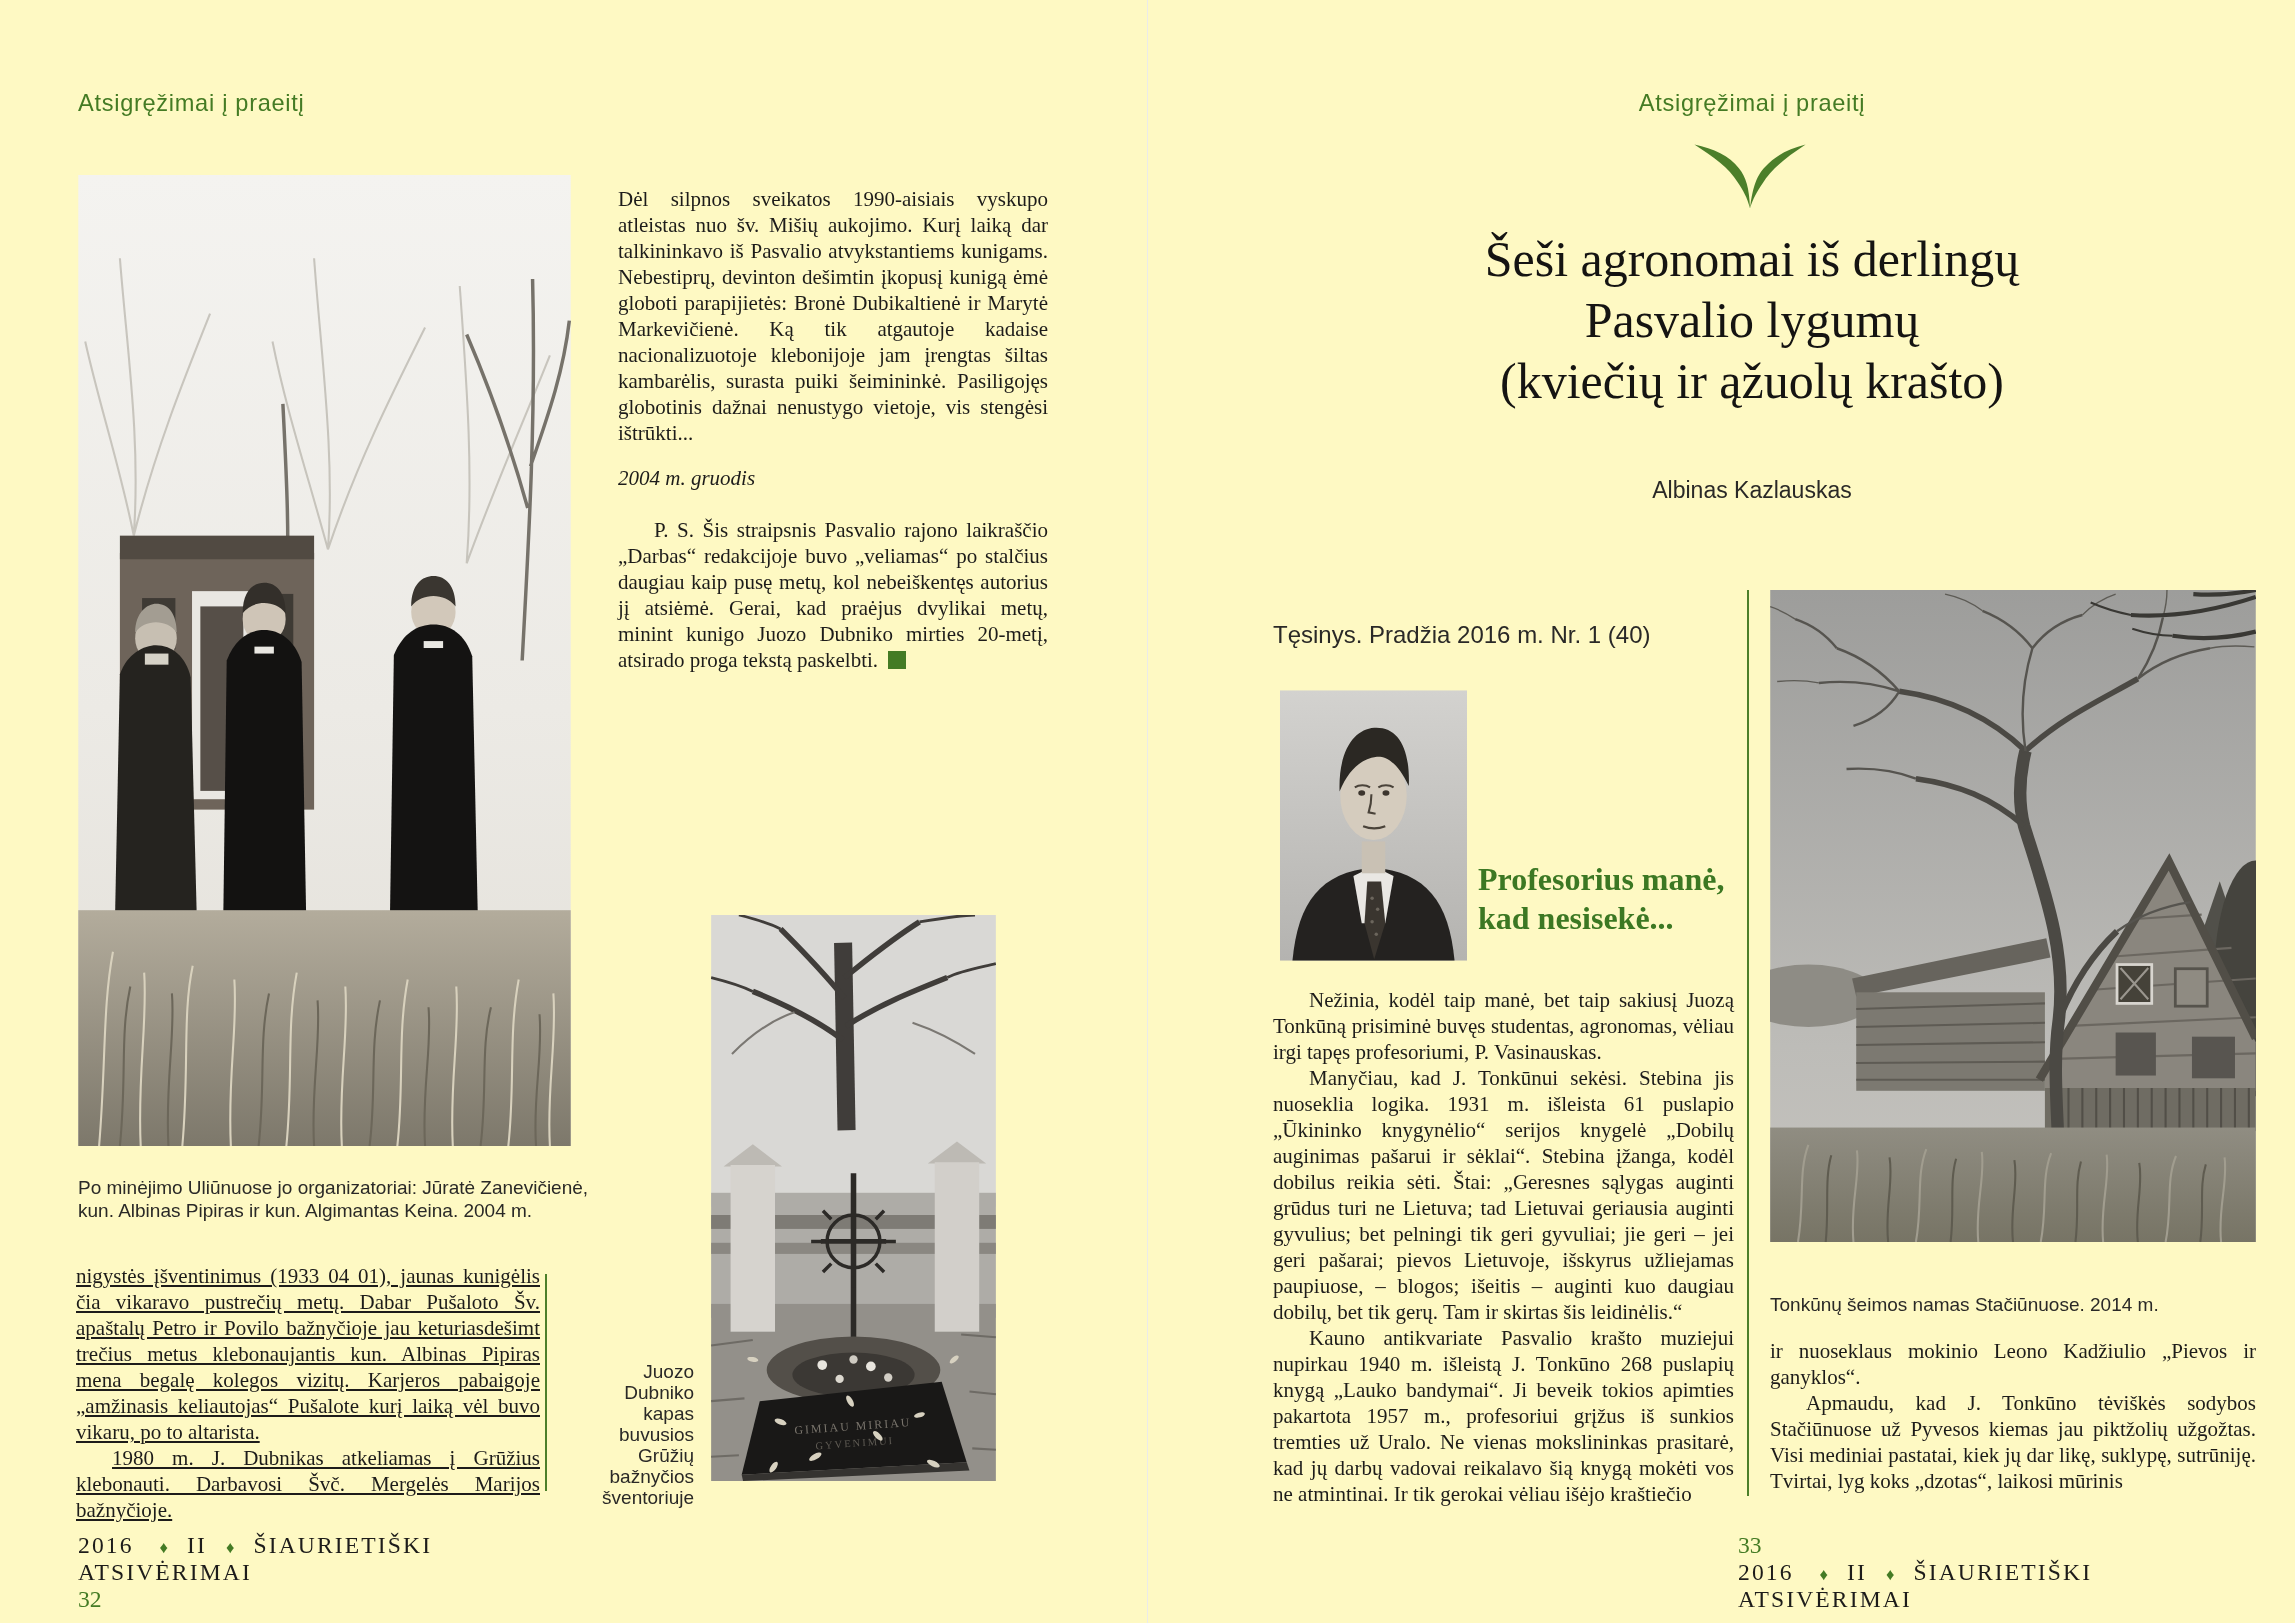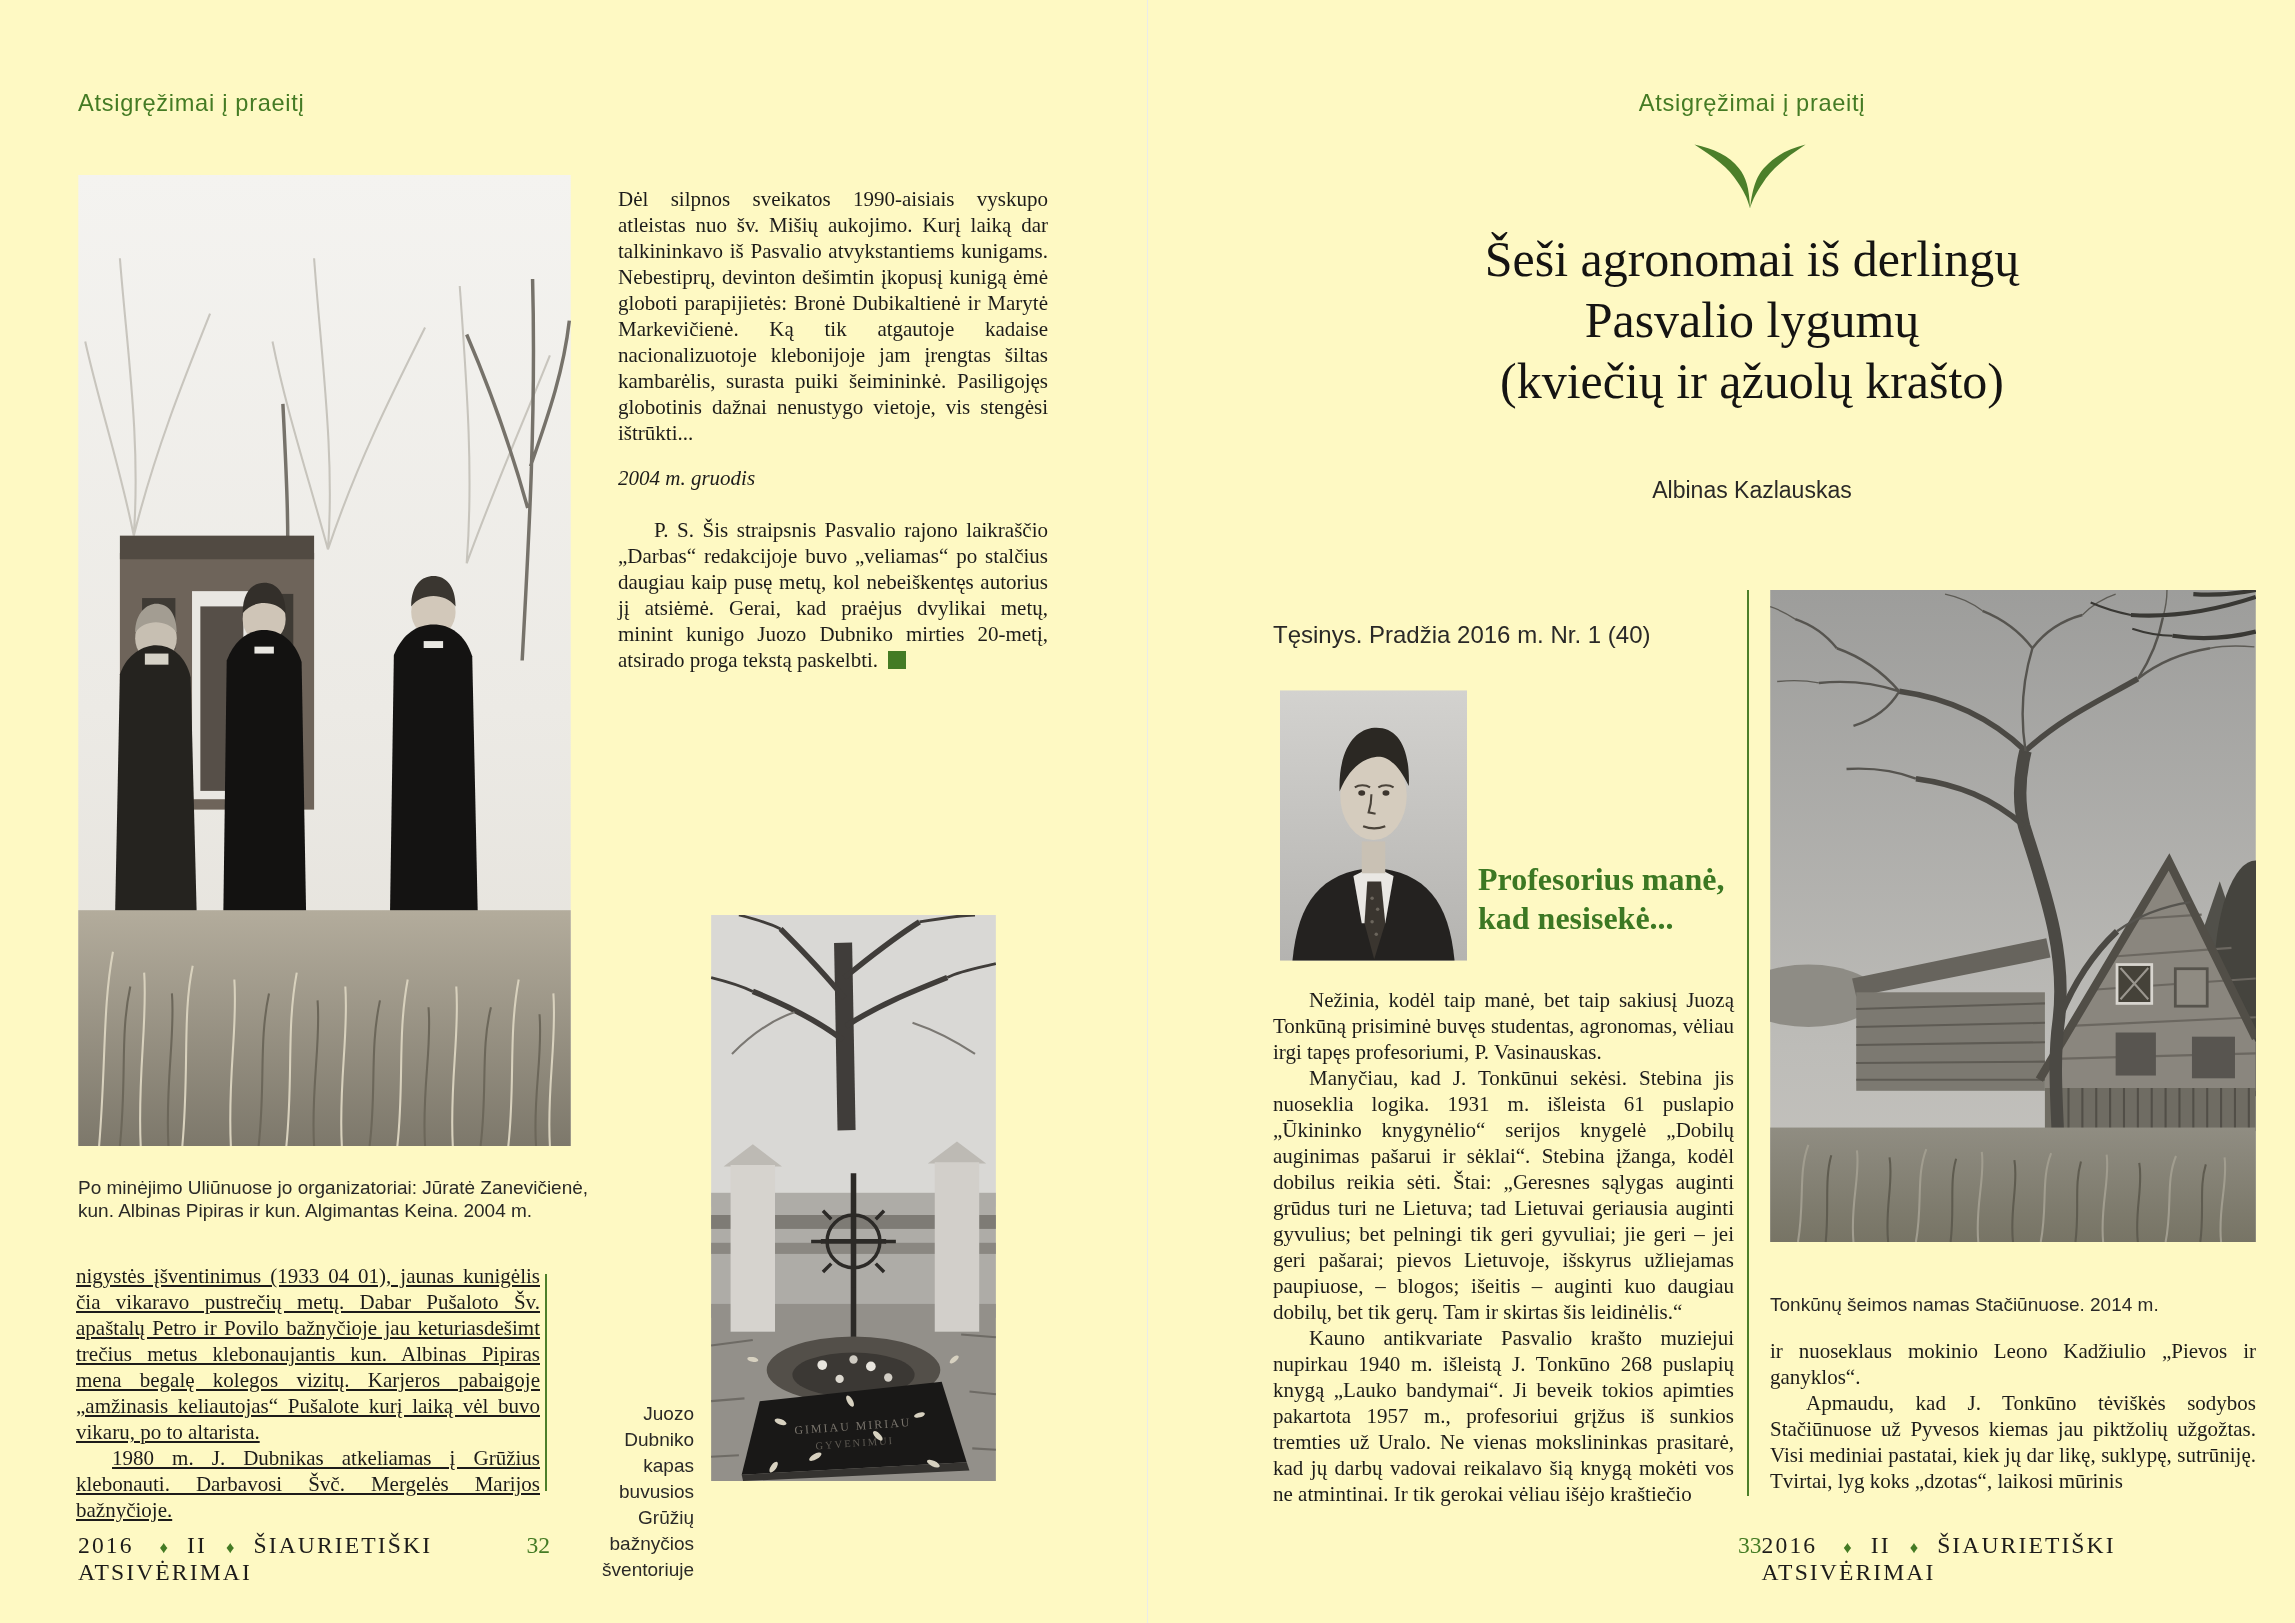--- a/index.html
+++ b/index.html
@@ -18,31 +18,31 @@
   .indent { text-indent:36px; }
   .date-line { text-align:right; font-style:italic; font-size:21px; margin:19.4px 0 26px 0; }
   .endmark {
     display:inline-block; width:18px; height:18px; background:#447b24;
     margin-left:9.7px; vertical-align:-1.4px;
   }
   .caption {
     font-family:"Liberation Sans", sans-serif;
     font-size:19px; line-height:23px; color:#2a2927;
   }
-  .caption-vert { text-align:right; white-space:pre-line; line-height:26px;margin-top:40px; }
+  .caption-vert { text-align:right; white-space:pre-line; line-height:21px; }
   .title { font-size:50px; line-height:61px; text-align:center; color:#151412; }
   .author { font-family:"Liberation Sans", sans-serif; font-size:23px; text-align:center; color:#2a2927; }
   .subhead {
     font-size:32px; line-height:39px; font-weight:bold; color:#3c7823;
     white-space:pre-line;
   }
   .vrule { width:2.1px; background:#4c7f2a; }
   .footer {
     display:flex; justify-content:space-between; align-items:baseline;
-    font-size:23.6px; letter-spacing:2.1px; color:#1d1c1a;
+    font-size:23.6px; letter-spacing:2.1px; color:#1d1c1a;flex-direction:column;
   }
   .footer .diamond { color:#447b24; font-size:16.7px; margin:0 11px; letter-spacing:0; }
   .footer .pagenum { color:#447b24; letter-spacing:0; }
   .footer .year { margin-right:7px; }
   .fold { width:1.4px; background:#ebebe9; height:100%; left:1147px; top:0; }
   .centerwrap { text-align:center; }
 </style>
 </head>
 <body>
 

